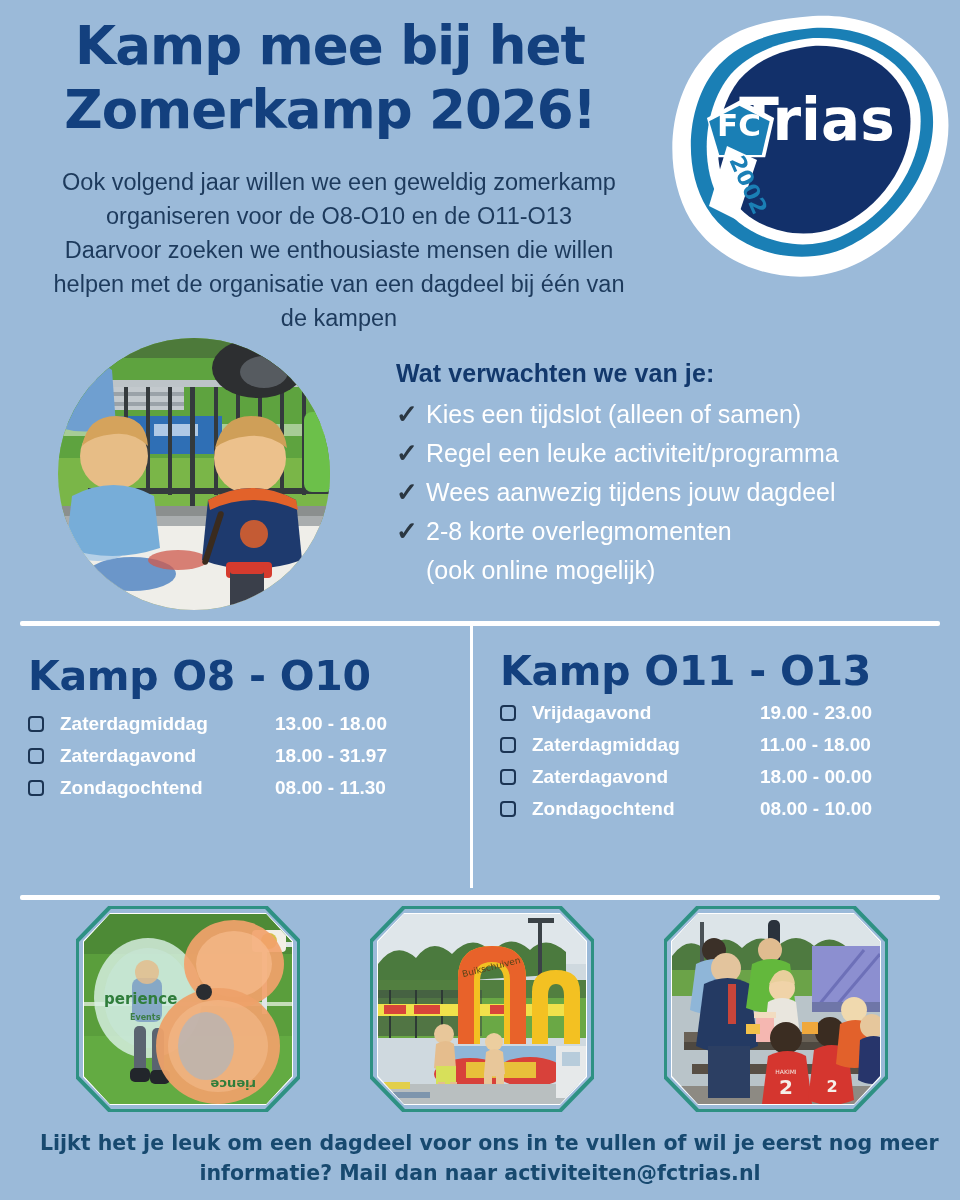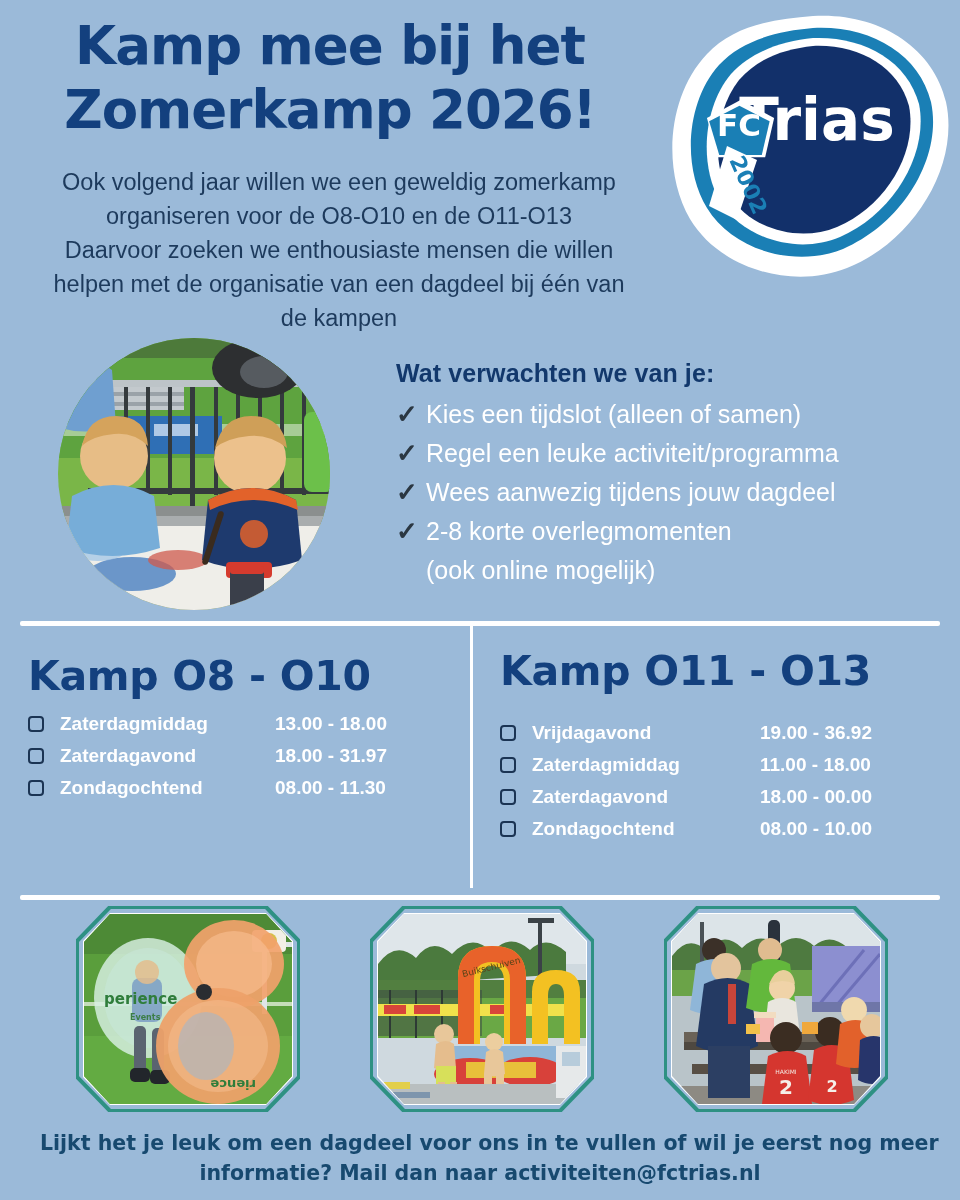--- a/index.html
+++ b/index.html
@@ -110,21 +110,21 @@
   .camp-title {
     font-family:"DejaVu Sans", sans-serif;
     font-weight:bold;
     color:#13407e;
     font-size:41px;
     line-height:52px;
     letter-spacing:-.3px;
     white-space:nowrap;
   }
   .camp-left .camp-title { margin-bottom:6px; }
-  .camp-right .camp-title { margin-bottom:20px; }
+  .camp-right .camp-title { margin-bottom:0; }
 
   .slot {
     display:flex; align-items:center;
     color:#ffffff;
     font-weight:bold;
     font-size:19px;
     line-height:32px;
     white-space:nowrap;
   }
   .cbox {
@@ -329,21 +329,21 @@
       <span class="slot-time">08.00 - 11.30</span>
     </div>
   </div>
 
   <div class="camp camp-right">
     <div class="camp-title">Kamp O11 - O13</div>
 
     <div class="slot">
       <span class="cbox"></span>
       <span class="slot-day">Vrijdagavond</span>
-      <span class="slot-time">19.00 - 36.92</span>
+      <span class="slot-time">19.00 - 23.00</span>
     </div>
     <div class="slot">
       <span class="cbox"></span>
       <span class="slot-day">Zaterdagmiddag</span>
       <span class="slot-time">11.00 - 18.00</span>
     </div>
     <div class="slot">
       <span class="cbox"></span>
       <span class="slot-day">Zaterdagavond</span>
       <span class="slot-time">18.00 - 00.00</span>

